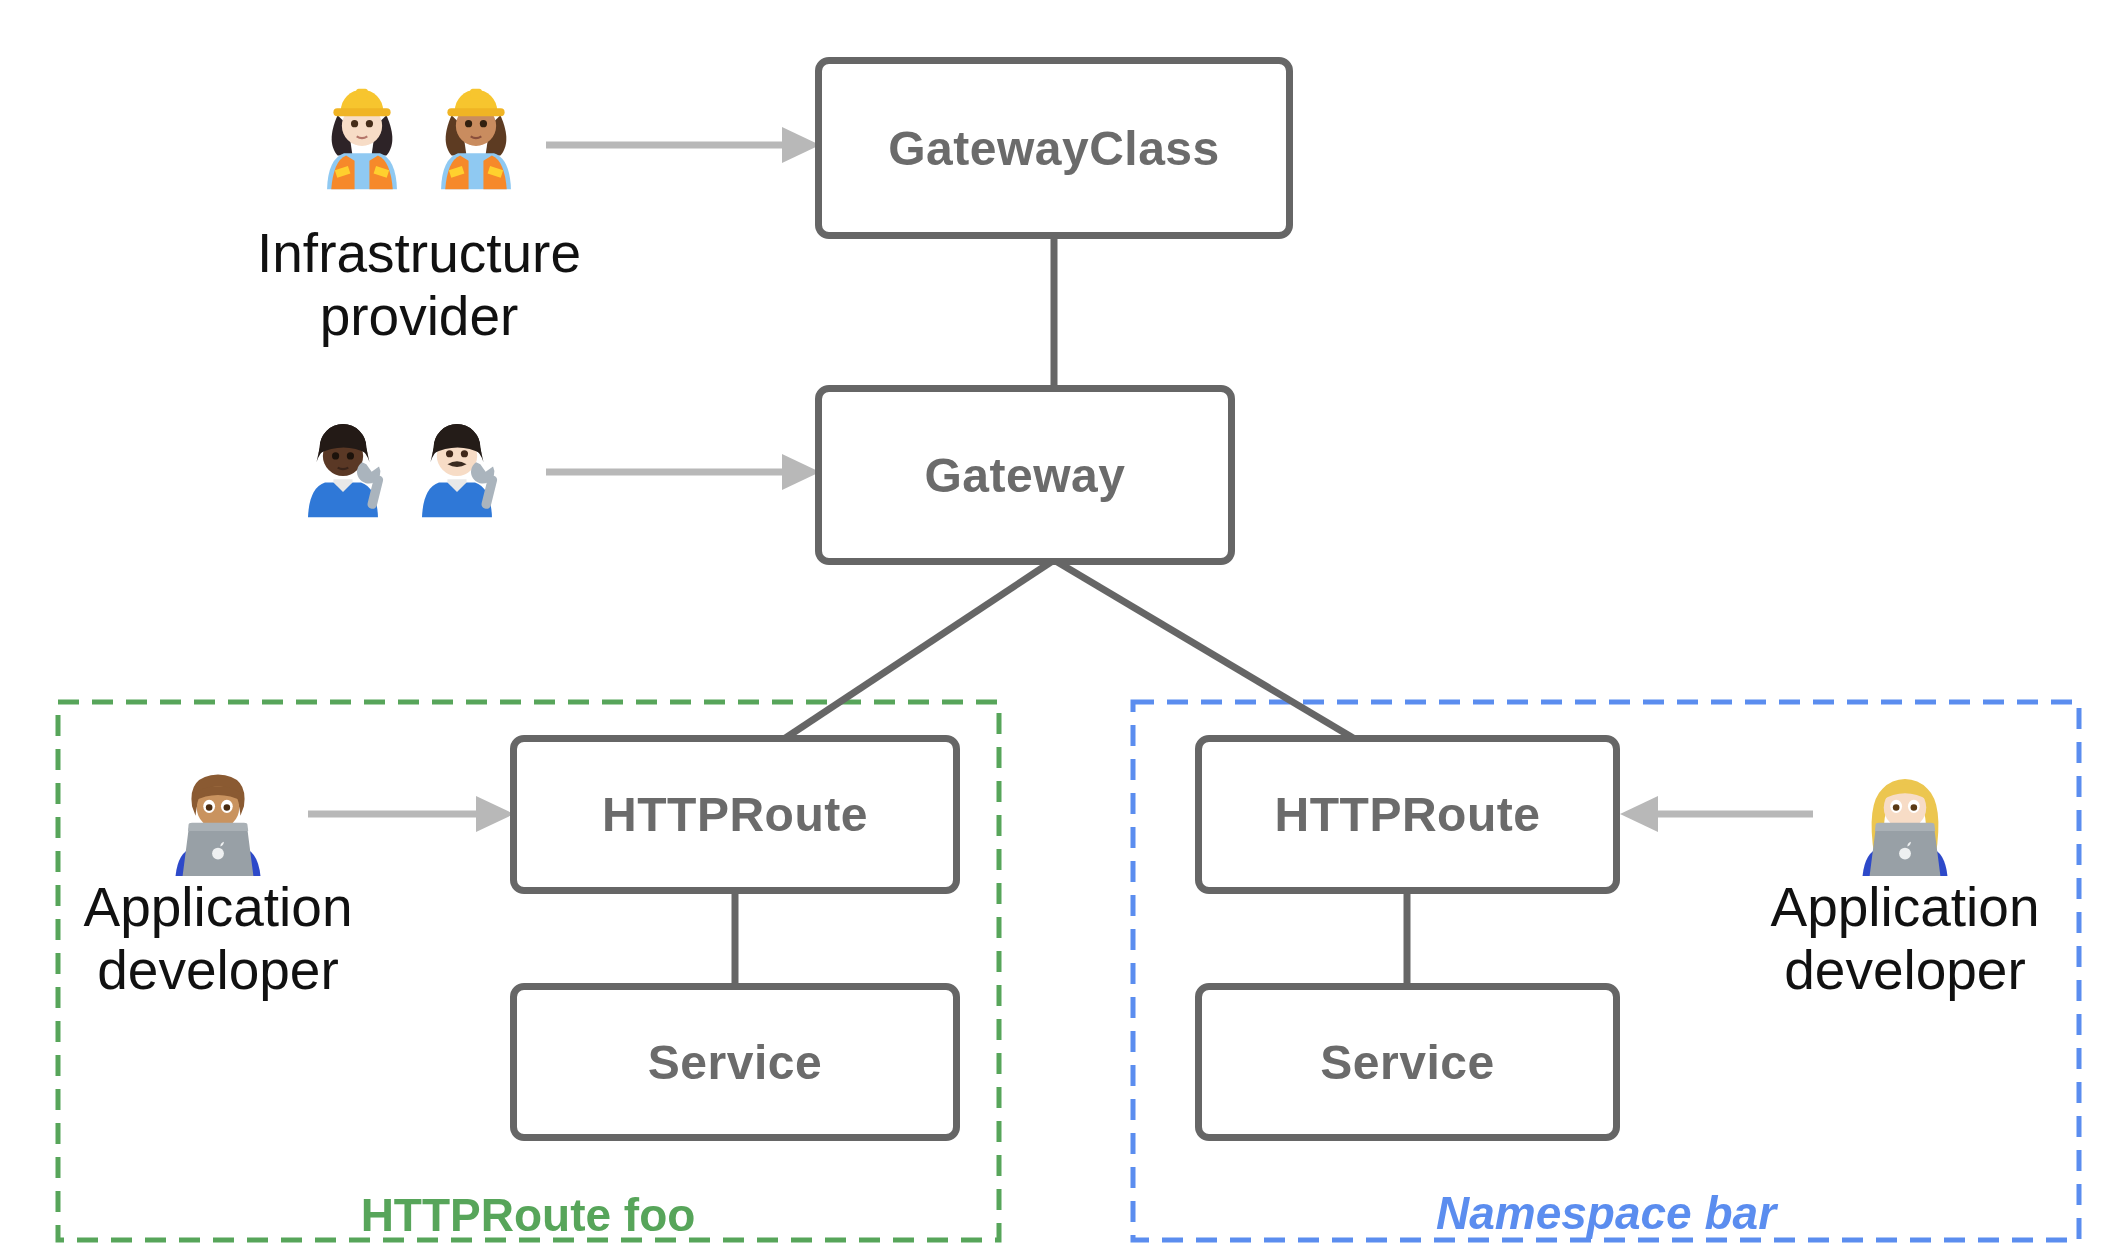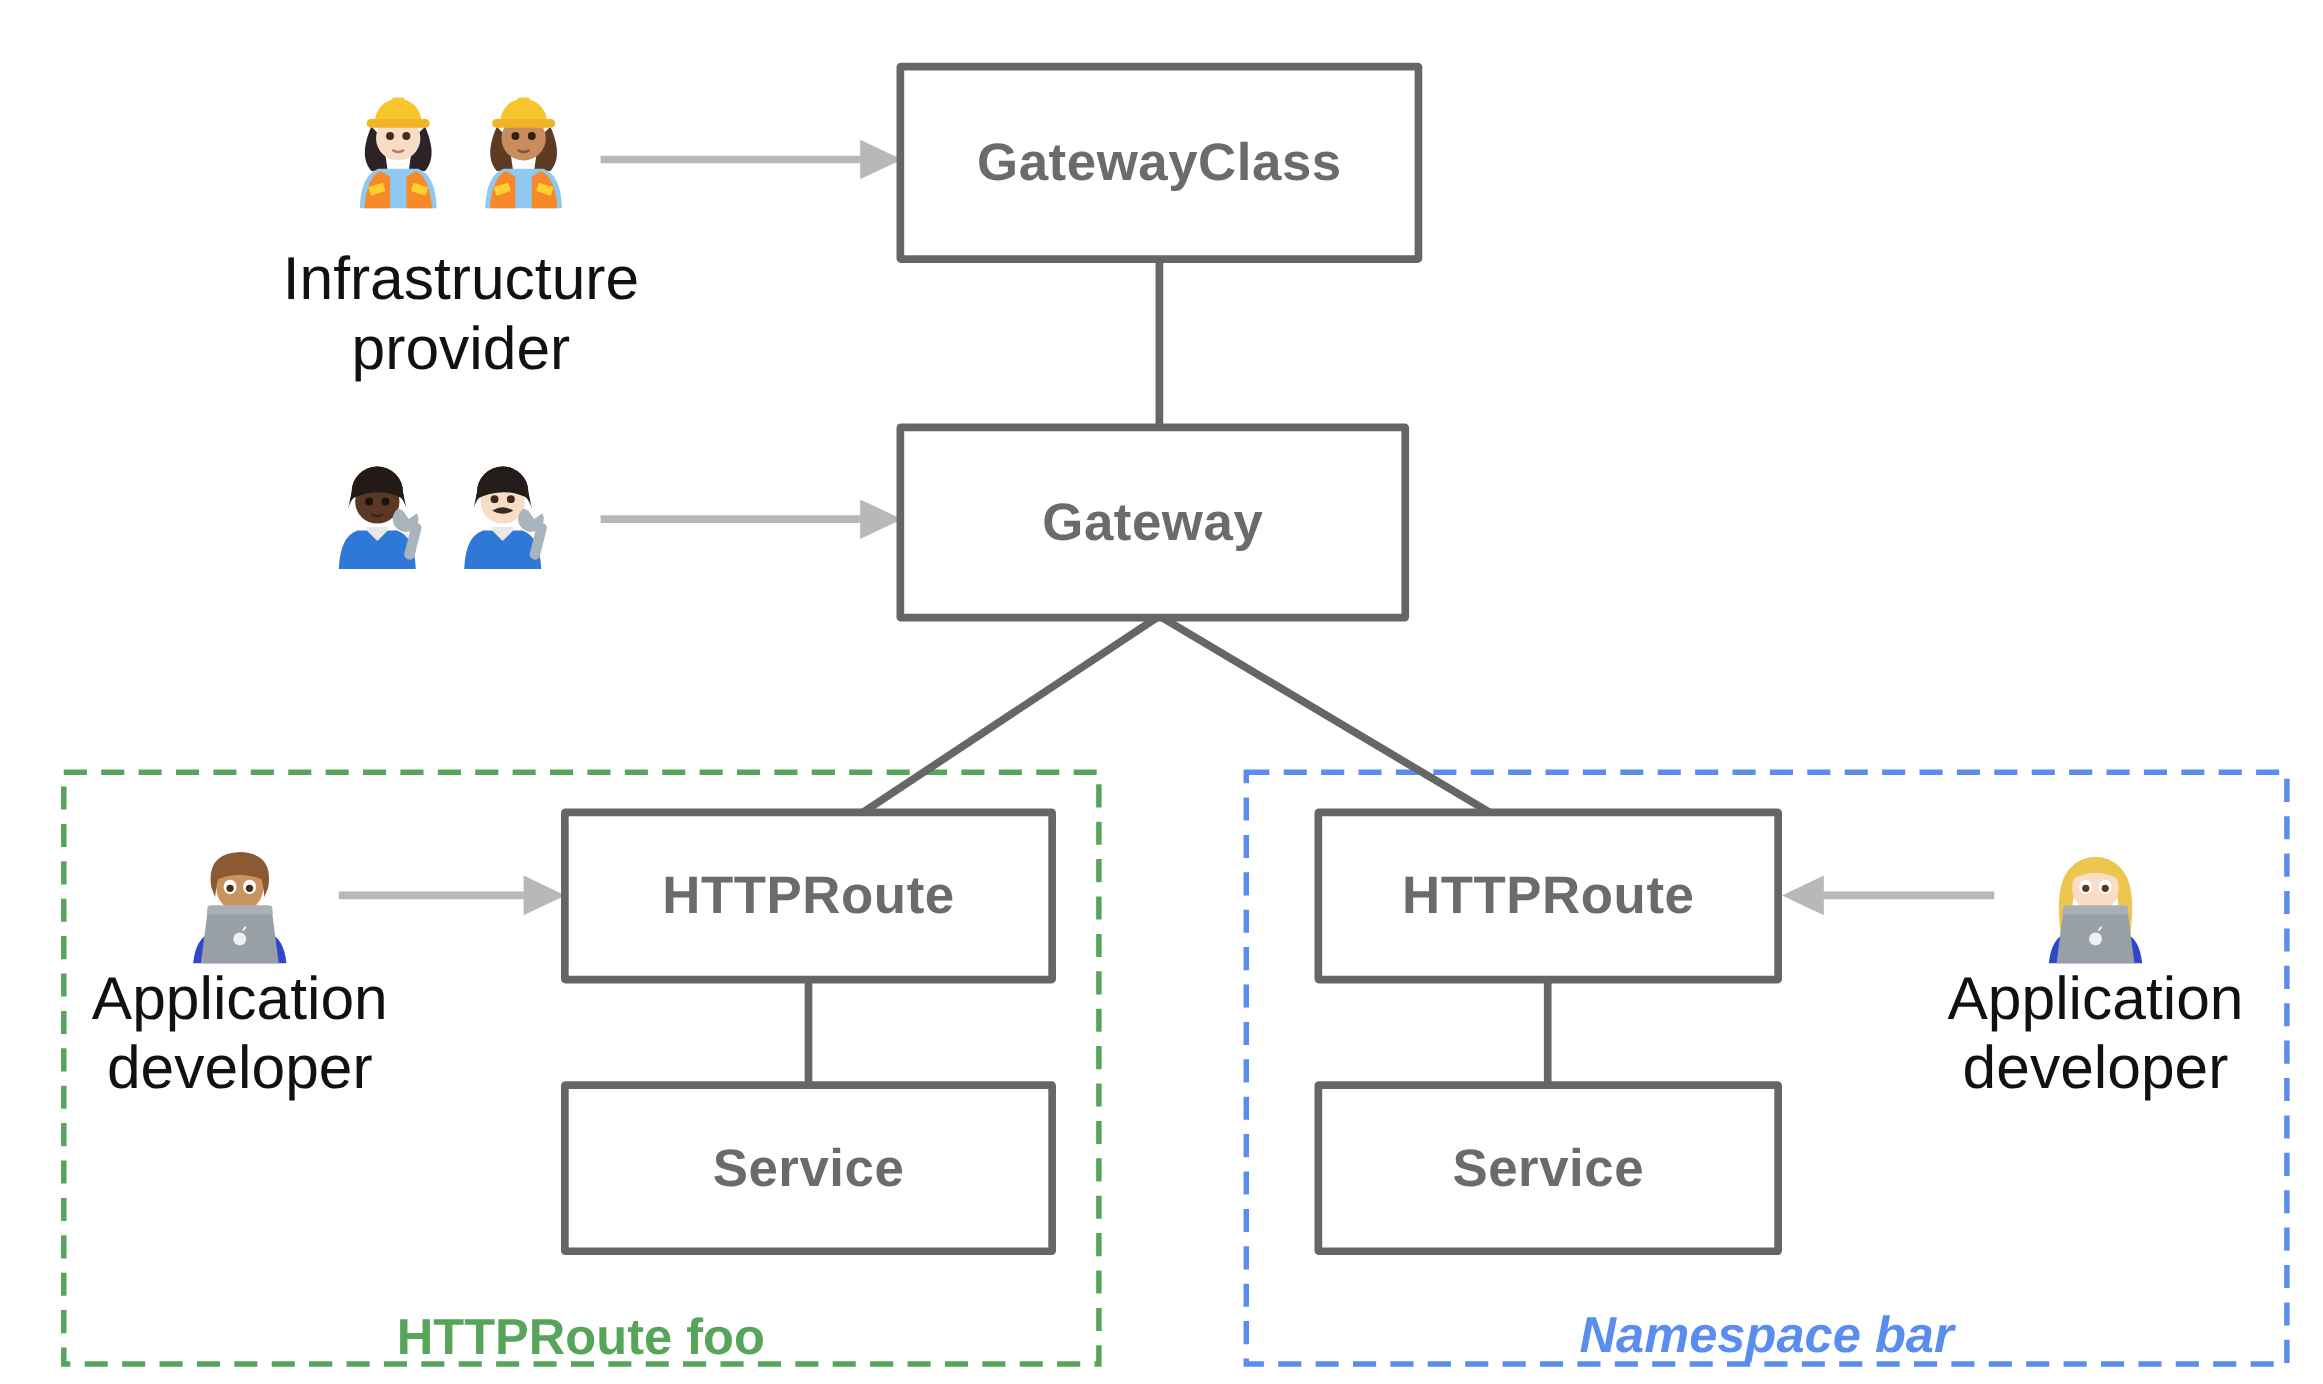--- a/index.html
+++ b/index.html
@@ -1,21 +1,21 @@
 <!DOCTYPE html>
 <html><head>
 <meta charset="utf-8">
 <style>
   html,body{margin:0;padding:0;background:#ffffff;}
   body{font-family:"Liberation Sans",sans-serif;}
   .canvas{position:relative;width:2112px;height:1258px;background:#ffffff;overflow:hidden;}
   svg.overlay{position:absolute;left:0;top:0;width:2112px;height:1258px;}
   .node{
     position:absolute;box-sizing:border-box;background:#ffffff;
-    border:7px solid #666666;border-radius:4px;
+    border:7px solid #666666;border-radius:14px;
     display:flex;align-items:center;justify-content:center;
     font-weight:bold;font-size:48px;color:#6b6b6b;letter-spacing:0.5px;
   }
   .persona{position:absolute;display:flex;flex-direction:column;align-items:center;text-align:center;}
   .persona .icons{display:flex;gap:8px;align-items:flex-end;}
   .plabel{font-size:55px;line-height:1.14;color:#111111;font-weight:400;}
   .plabel.mt-lg{margin-top:32px;}
   .plabel.mt-sm{}
   .ns-label{position:absolute;font-size:46px;font-weight:bold;text-align:center;}
   .ns-label.green{color:#57a55a;}
@@ -51,21 +51,21 @@
     </g>
     <g>
       <line x1="1813" y1="814" x2="1656" y2="814" stroke="#b8b8b8" stroke-width="7"></line>
       <polygon points="1658,796 1620,814 1658,832" fill="#b8b8b8"></polygon>
     </g>
   </svg>
 
   <div class="node" style="left:815px;top:57px;width:478px;height:182px;">
     <span>GatewayClass</span>
   </div>
-  <div class="node" style="left:815px;top:385px;width:466px;height:180px;">
+  <div class="node" style="left:815px;top:385px;width:420px;height:180px;">
     <span>Gateway</span>
   </div>
   <div class="node" style="left:510px;top:735px;width:450px;height:159px;">
     <span>HTTPRoute</span>
   </div>
   <div class="node" style="left:510px;top:983px;width:450px;height:158px;">
     <span>Service</span>
   </div>
   <div class="node" style="left:1195px;top:735px;width:425px;height:159px;">
     <span>HTTPRoute</span>

